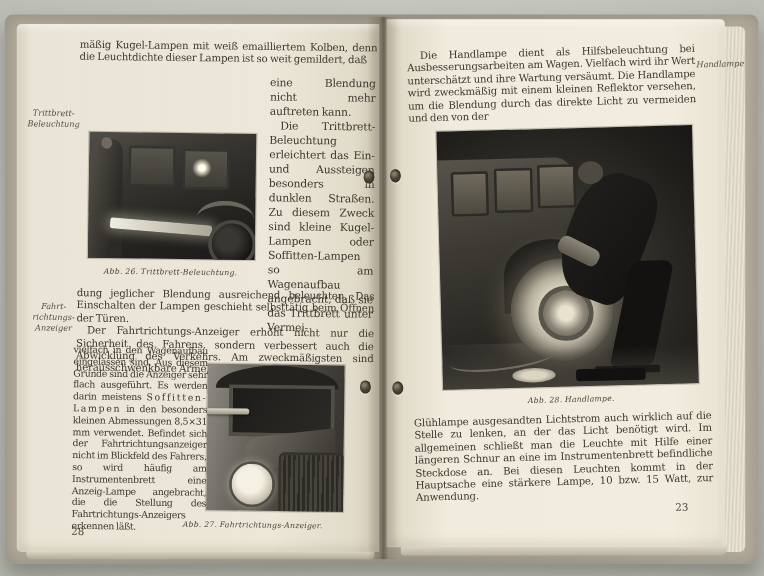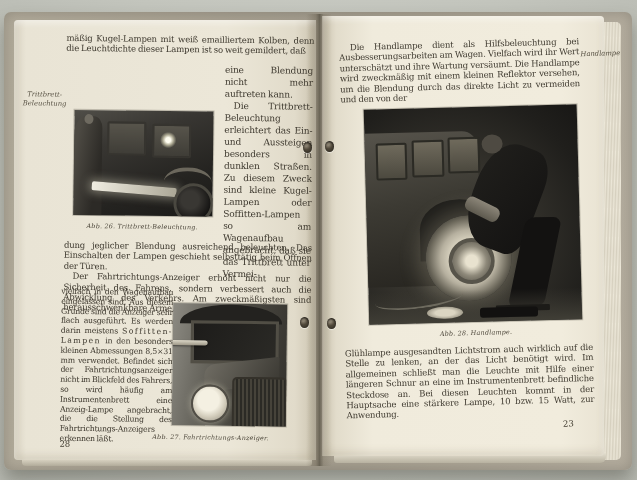--- a/index.html
+++ b/index.html
@@ -105,20 +105,23 @@
 <div class="stage">
   <div class="cover"></div>
   <div class="stack"></div>
   <div class="stackBottom"></div>
   <div class="stackBottomL"></div>
 
   <div class="page pageL">
     <div class="content contentL">
       <div class="mnote" style="left:2px;top:72px;width:54px">Trittbrett-
 Beleuchtung</div>
+      <div class="mnote" style="left:4px;top:233px;width:54px">Fahrt-
+richtungs-
+Anzeiger</div>
 
       <p class="body" style="left:50px;top:14px;width:248px">mäßig Kugel-Lampen mit weiß emailliertem Kolben, denn die Leuchtdichte dieser Lampen ist so weit gemildert, daß</p>
 
       <div class="photo p1" style="left:59px;top:91px;width:139px;height:105px">
         <div class="pp p1-person"></div>
         <div class="pp p1-head"></div>
         <div class="pp p1-win" style="left:24%"></div>
         <div class="pp p1-win" style="left:56%;top:12%"></div>
         <div class="pp p1-lamp"></div>
         <div class="pp p1-board"></div>

